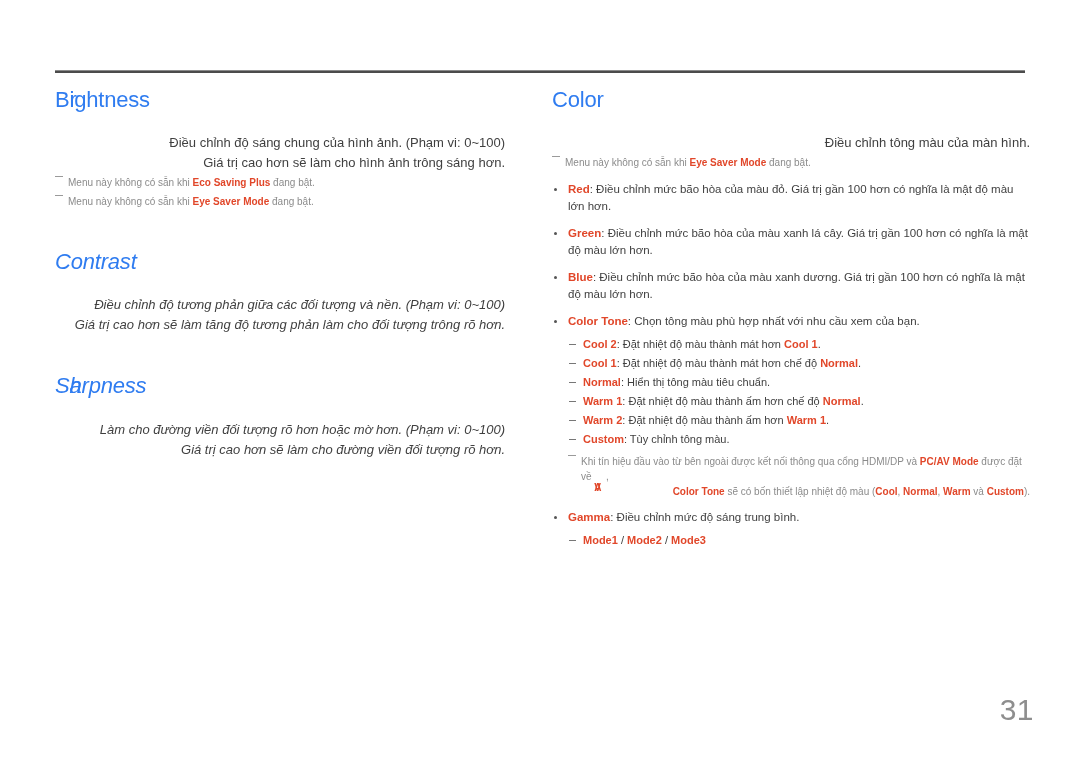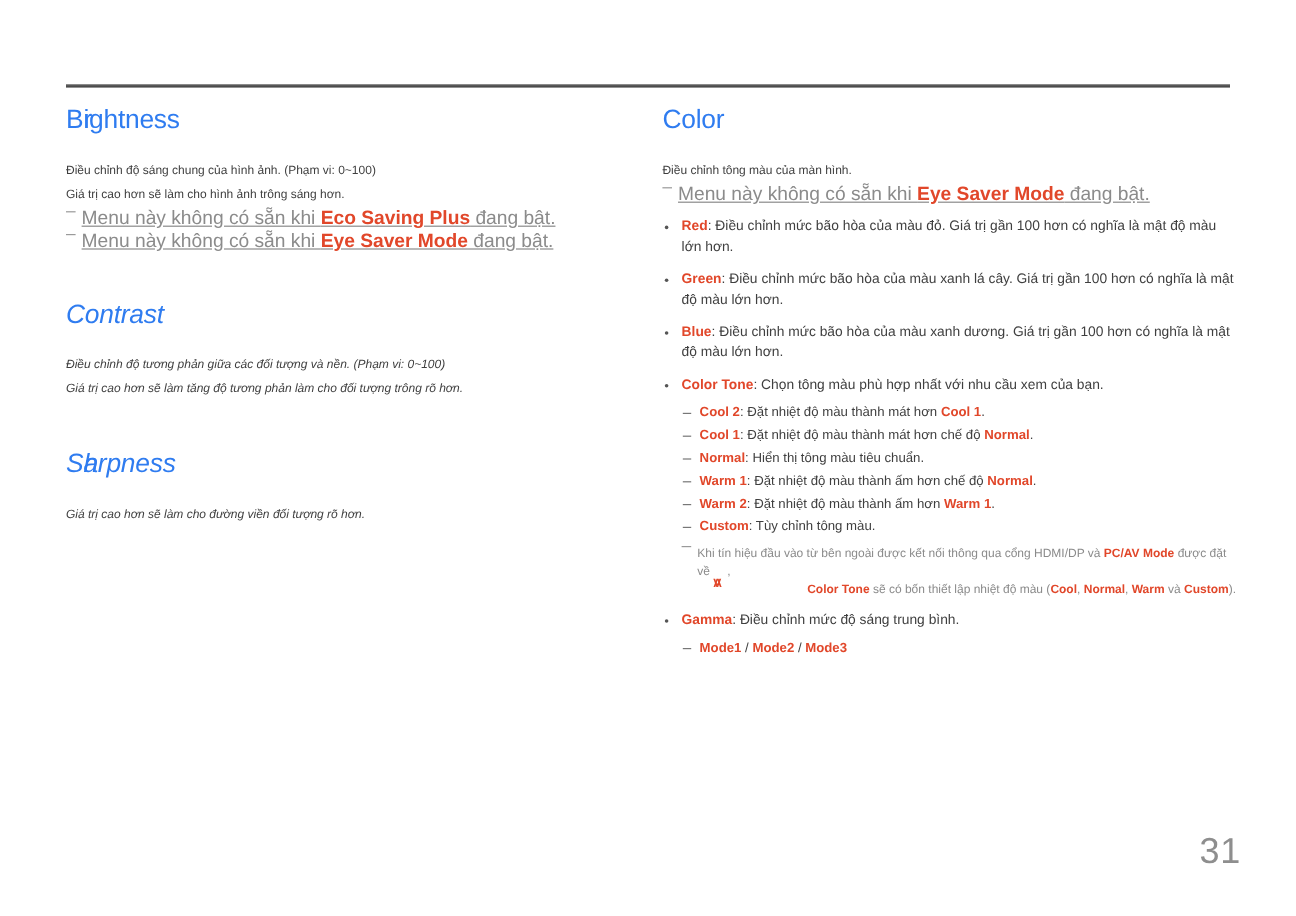--- a/index.html
+++ b/index.html
@@ -53,35 +53,35 @@
 
   
   .glyph-overlap {
     display: inline-block;
     width: 0;
     overflow: visible;
     white-space: nowrap;
   }
 
   p.body-line {
-    font-size: 10px;
+    font-size: 13px;
     line-height: 18px;
     margin: 0 0 2px 0;
     color: #3f3f3f;
+    text-align: right;
   }
 
   
   .note {
-    font-size: 16px;
+    font-size: 10px;
     line-height: 16px;
     color: #8b8b8b;
     margin: 3px 0 0 0;
     padding-left: 13px;
     position: relative;
-    text-decoration: underline;
   }
   .note .dash {
     position: absolute;
     left: 0;
     top: 1px;
     width: 8px;
     height: 1px;
     background: #9a9a9a;
   }
 
@@ -199,20 +199,21 @@
     </div>
 
     <div class="sec" style="margin-top:40px;">
       <h2 class="section-title"><span>Contrast</span></h2>
       <p class="body-line">Điều chỉnh độ tương phản giữa các đối tượng và nền. (Phạm vi: 0~100)</p>
       <p class="body-line">Giá trị cao hơn sẽ làm tăng độ tương phản làm cho đối tượng trông rõ hơn.</p>
     </div>
 
     <div class="sec" style="margin-top:40px;">
       <h2 class="section-title"><span>S</span><span class="glyph-overlap">h</span><span>arpness</span></h2>
+      <p class="body-line">Làm cho đường viền đối tượng rõ hơn hoặc mờ hơn. (Phạm vi: 0~100)</p>
       <p class="body-line">Giá trị cao hơn sẽ làm cho đường viền đối tượng rõ hơn.</p>
     </div>
 
   </div>
 
   <div class="col col-right">
 
     <h2 class="section-title">Color</h2>
 
     <p class="body-line">Điều chỉnh tông màu của màn hình.</p>

